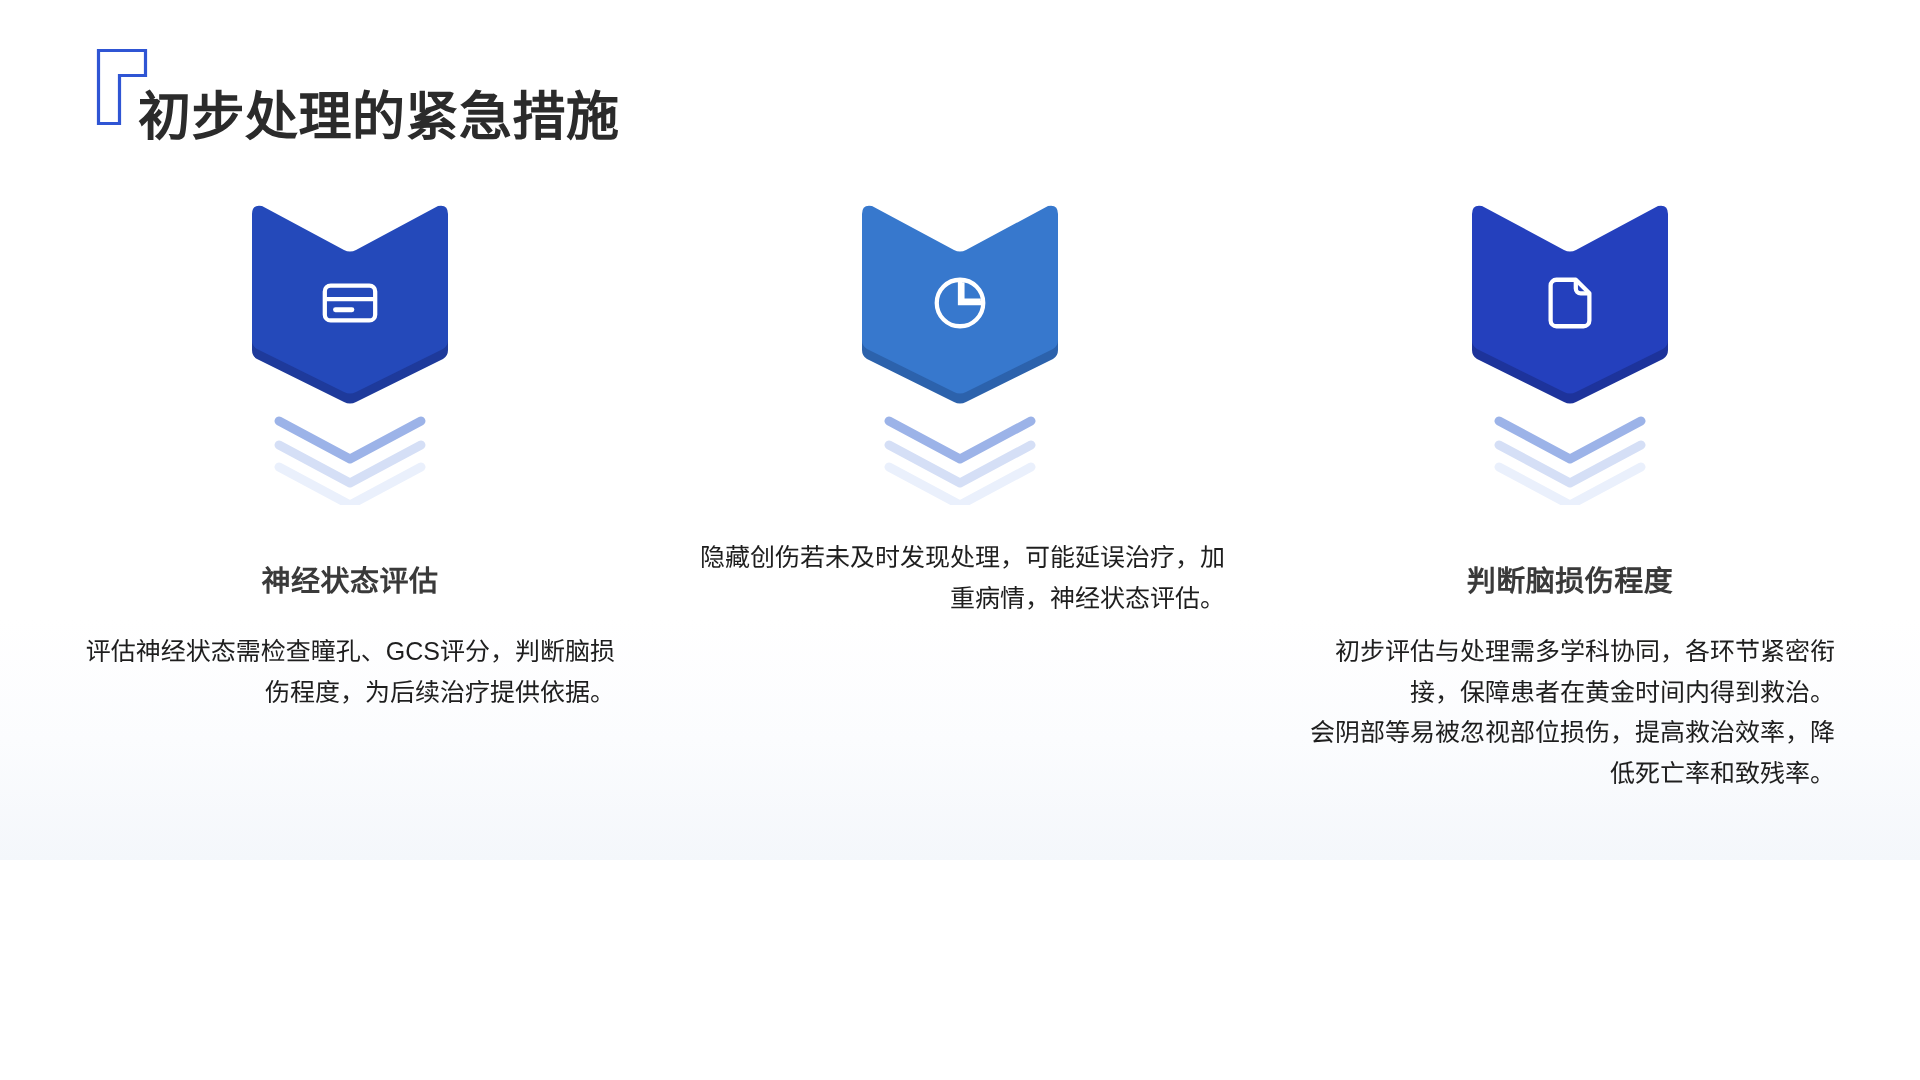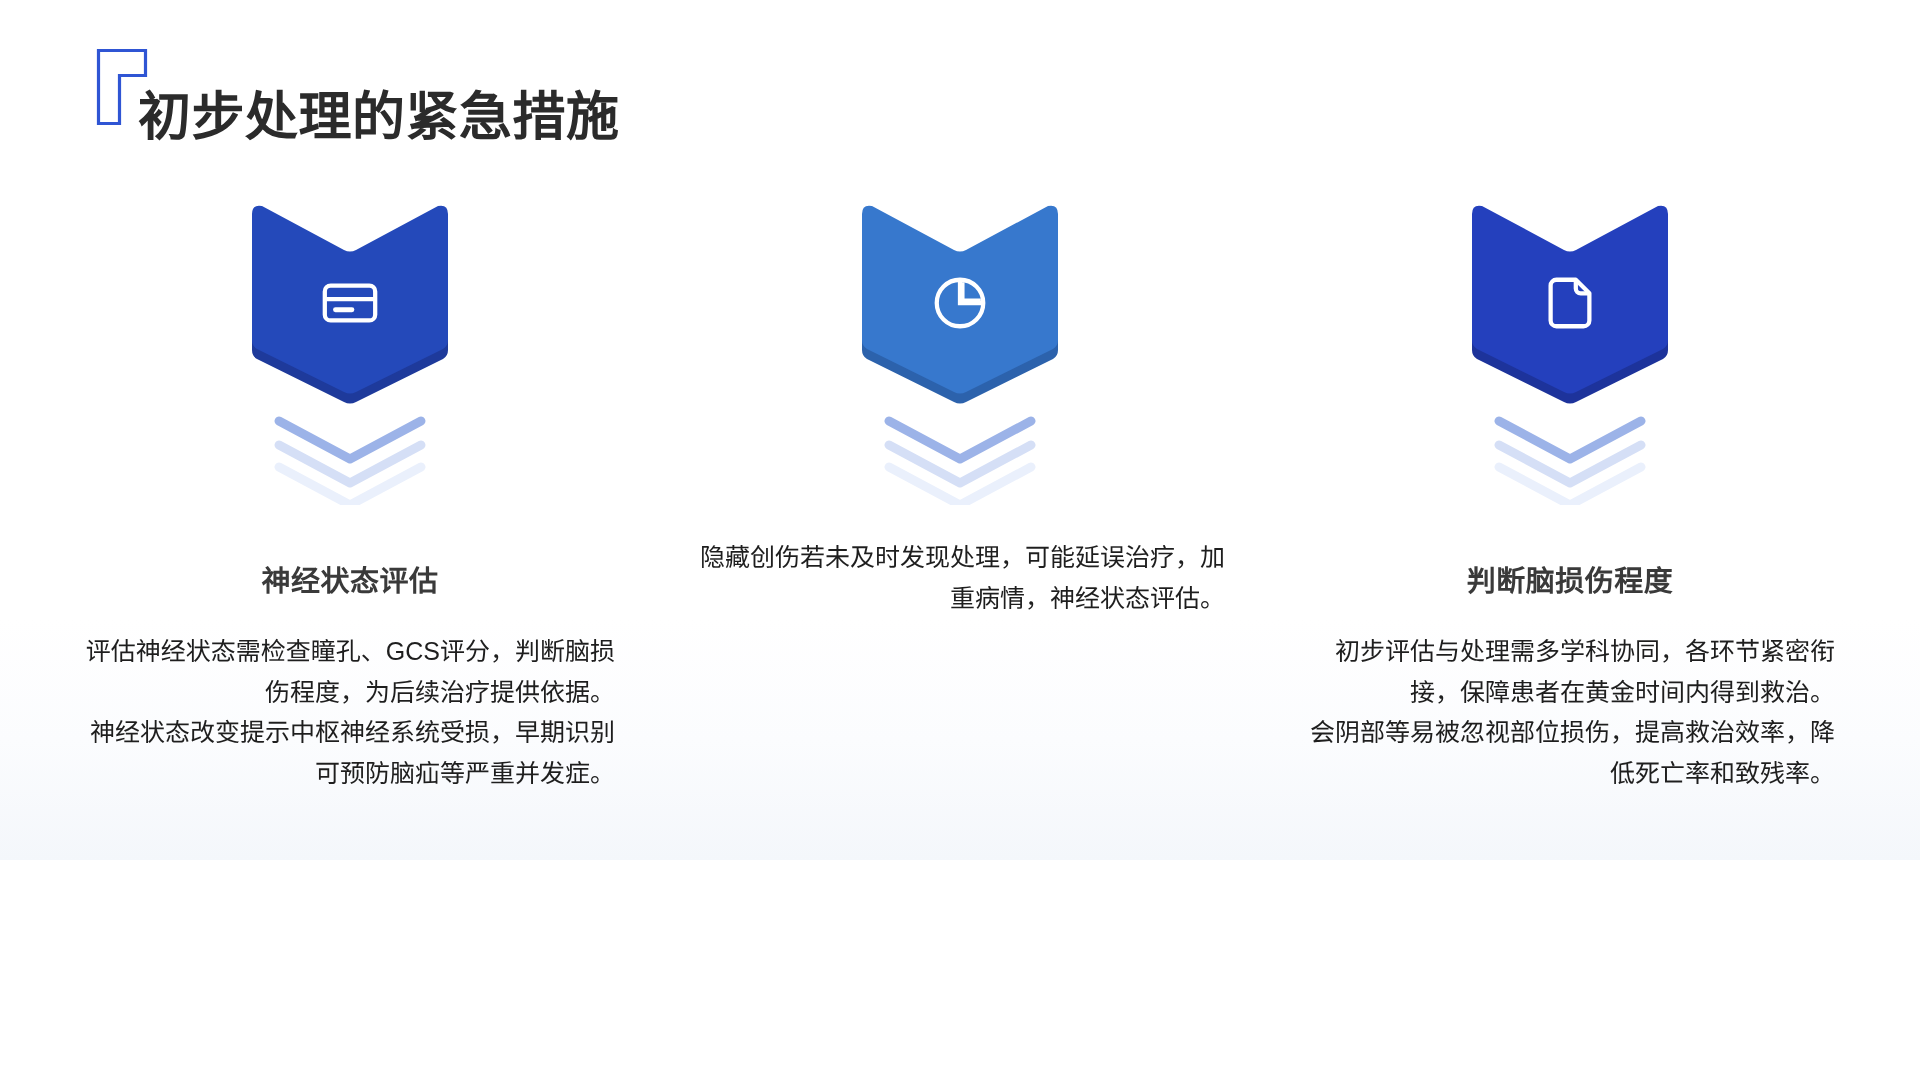--- a/index.html
+++ b/index.html
@@ -163,21 +163,20 @@
 
       <svg class="chevrons" viewBox="0 0 170 92" xmlns="http://www.w3.org/2000/svg" fill="none" stroke-linecap="round" stroke-linejoin="round">
         <polyline points="14,8 85,46 156,8" stroke="#9cb3e8" stroke-width="9"></polyline>
         <polyline points="14,32 85,70 156,32" stroke="#d5dff6" stroke-width="9"></polyline>
         <polyline points="14,54 85,92 156,54" stroke="#eaf0fc" stroke-width="9"></polyline>
       </svg>
 
       <h2 class="card-heading">神经状态评估</h2>
       <div class="card-body">
         <span class="para">评估神经状态需检查瞳孔、GCS评分，判断脑损伤程度，为后续治疗提供依据。</span>
-        <span class="para">神经状态改变提示中枢神经系统受损，早期识别可预防脑疝等严重并发症。</span>
       </div>
     </div>
 
     <div class="column">
       <div class="badge-wrap">
         <svg class="badge-svg" viewBox="0 0 220 205" xmlns="http://www.w3.org/2000/svg">
           <path d="M12 120 L12 150 Q12 156 17 159 L104 202 Q110 205 116 202 L203 159 Q208 156 208 150 L208 120 Z" fill="#2c62ac"></path>
           <path d="M12 14 Q12 4 22 6 L104 50 Q110 53 116 50 L198 6 Q208 4 208 14
                    L208 140 Q208 146 203 149 L116 192 Q110 195 104 192 L17 149
                    Q12 146 12 140 Z" fill="#3778cd"></path>

